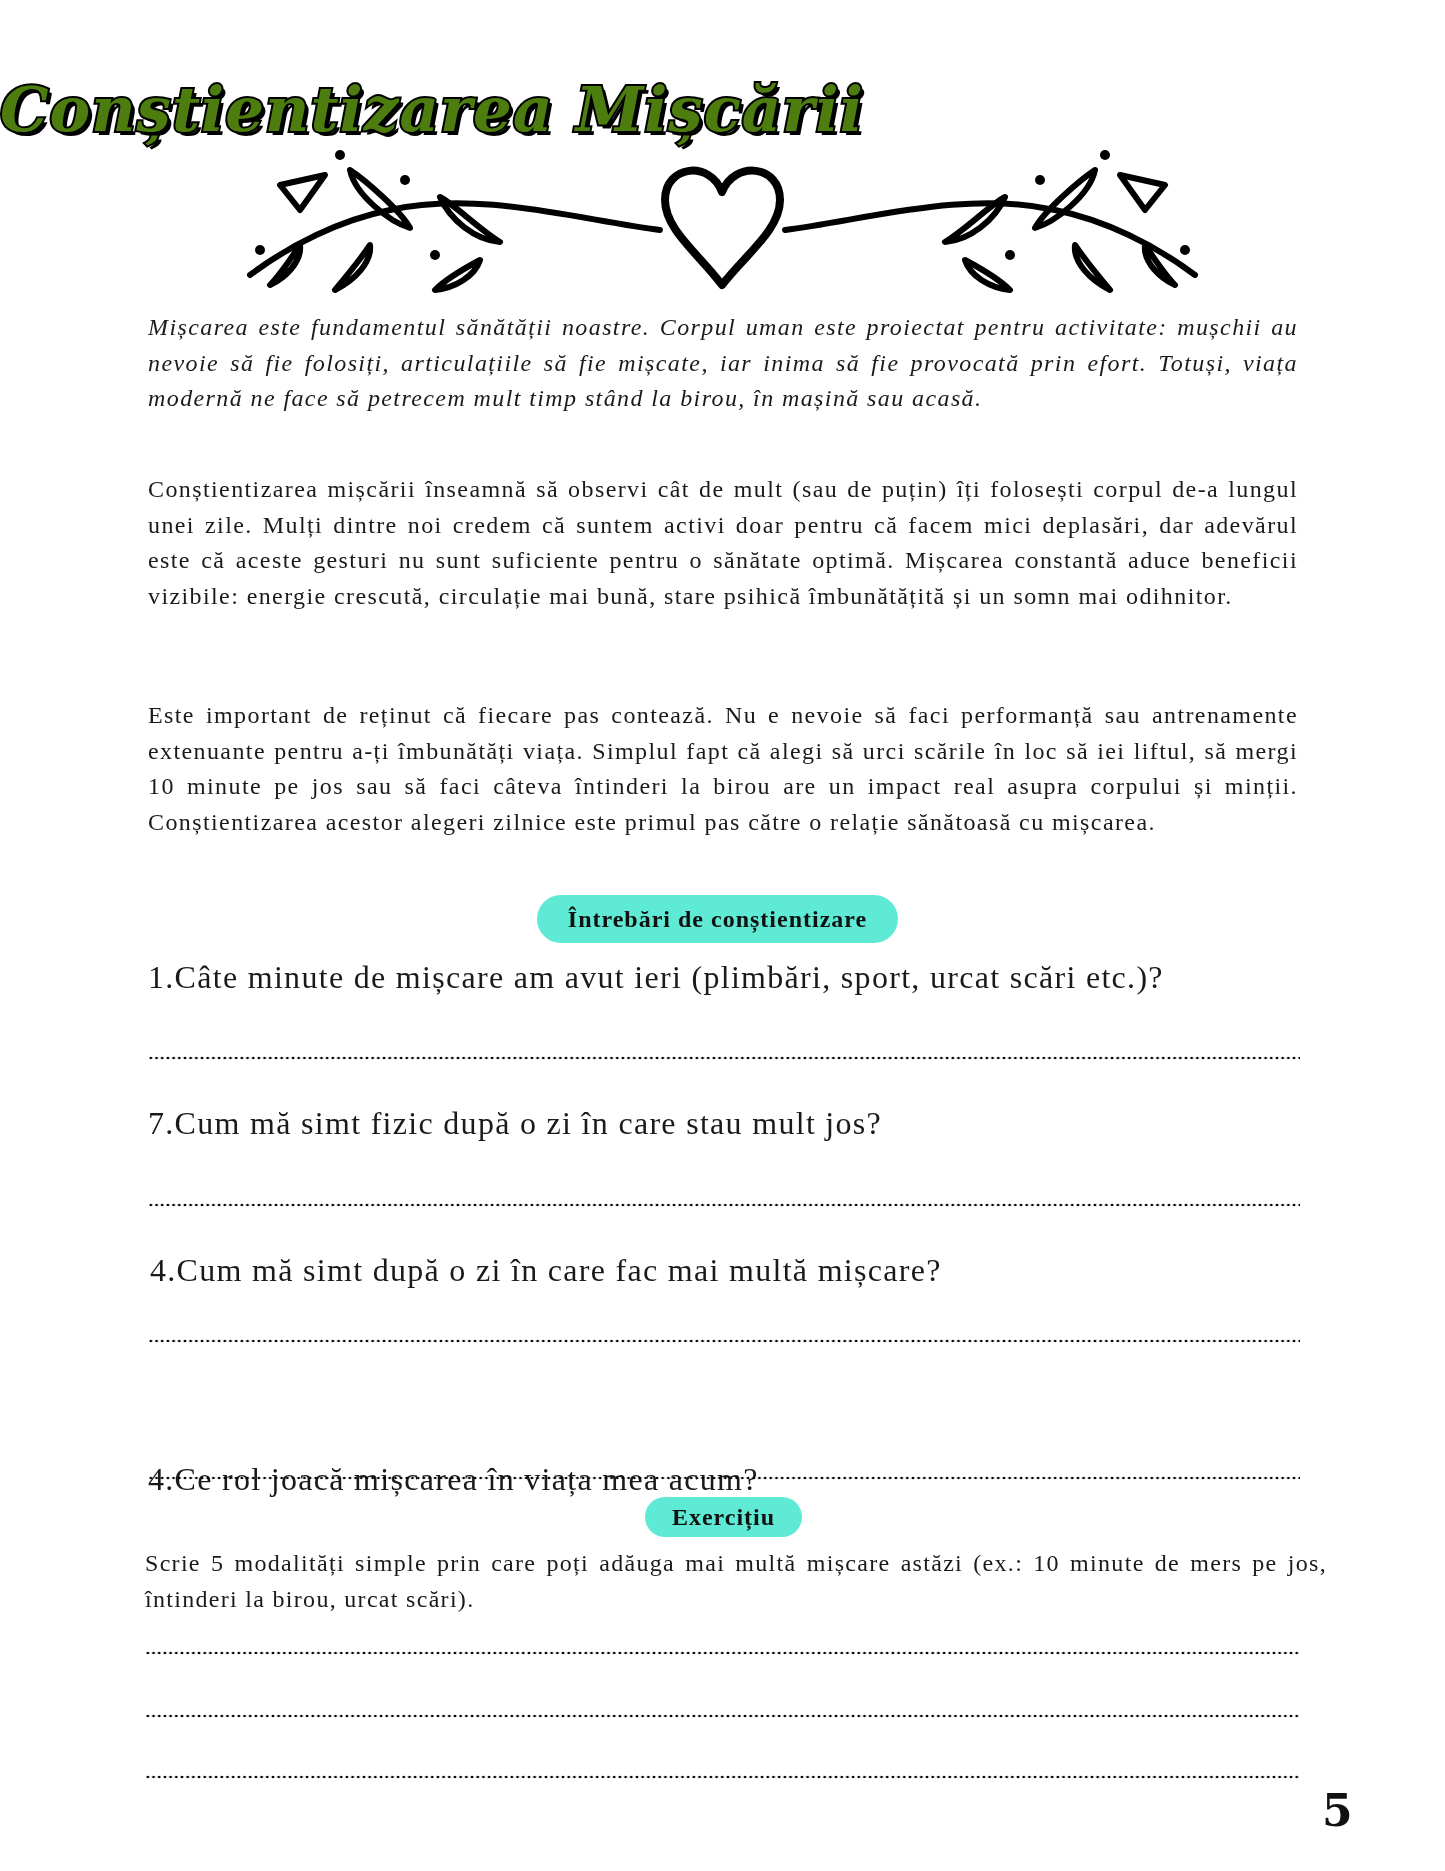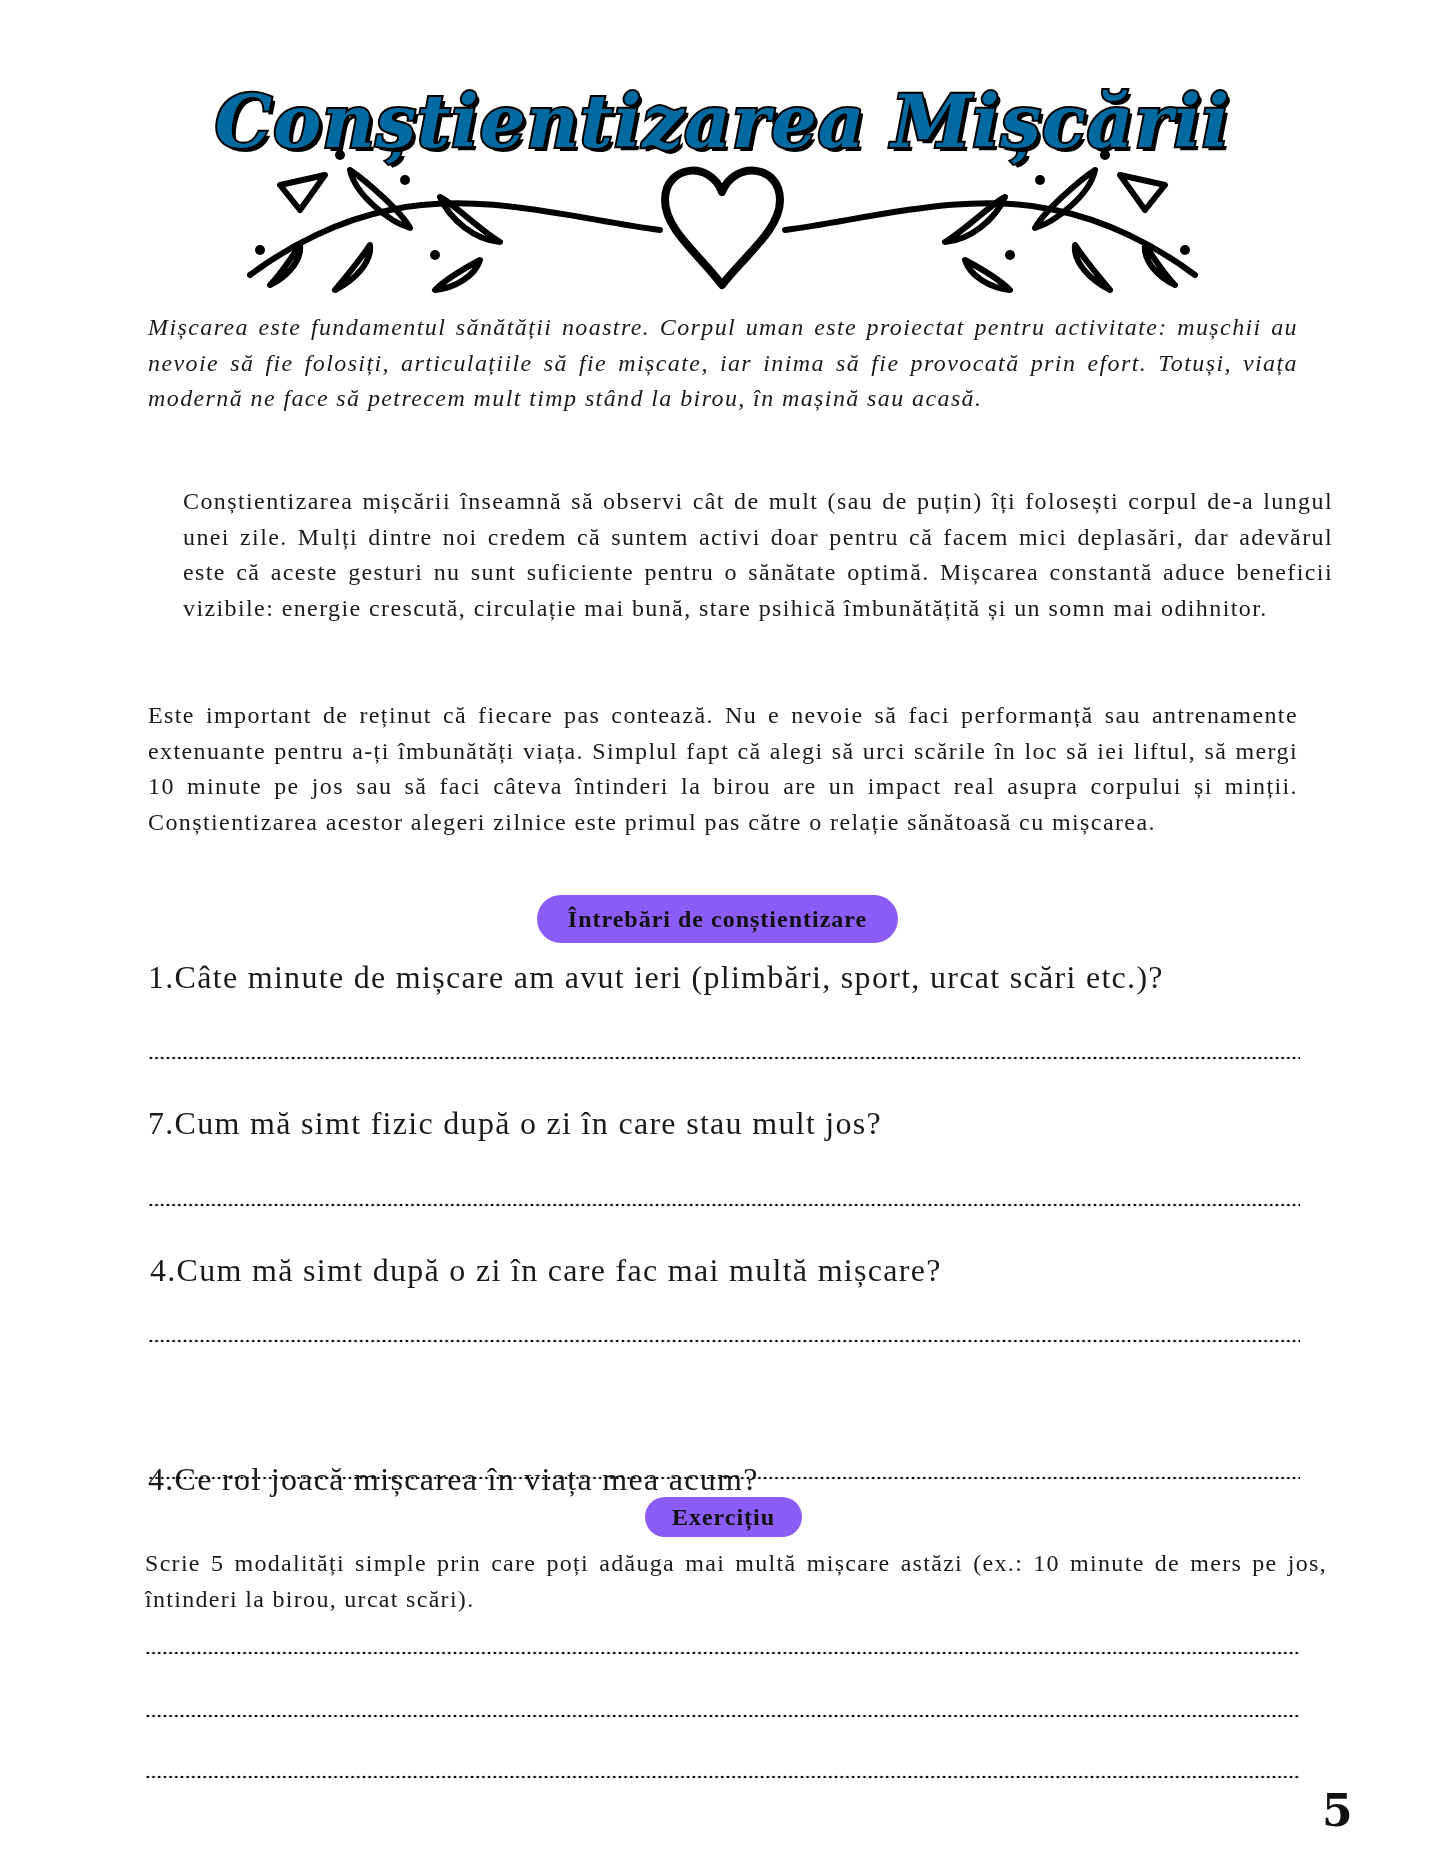--- a/index.html
+++ b/index.html
@@ -1,41 +1,41 @@
 <!DOCTYPE html>
 <html><head>
   <meta charset="utf-8">
   <style>
     html, body { margin: 0; padding: 0; background: #ffffff; }
     body { width: 1445px; height: 1871px; position: relative; overflow: hidden;
            font-family: "Liberation Serif", "DejaVu Serif", serif; color: #1a1a1a; }
 
     .title {
-      position: absolute; left: 0; width: 1445px; top: 38px; text-align: center;
+      position: absolute; left: 0; width: 1445px; top: 38px; 
       font-family: "DejaVu Serif", "Liberation Serif", serif;
-      font-style: italic; font-weight: bold; font-size: 72px; letter-spacing: 1px;
-      color: #0369a1;
+      font-style: italic; font-weight: bold; font-size: 61px; letter-spacing: 1px;
+      color: #4d7c0f;
       -webkit-text-stroke: 4px #000000;
       paint-order: stroke fill;
       text-shadow: 4px 4px 0 #000;
       line-height: 1;
     }
     .ornament { position: absolute; left: 240px; top: 150px; width: 965px; height: 145px; }
 
     .para {
       position: absolute; left: 148px; width: 1150px;
       font-size: 24px; line-height: 35.5px; letter-spacing: 1.4px;
       text-align: justify; margin: 0;
     }
     .p1 { top: 310px; font-style: italic; }
-    .p2 { top: 484px; margin-left: 35px; }
+    .p2 { top: 472px; }
     .p3 { top: 698px; }
 
     .pill {
-      position: absolute; background: #8b5cf6; border-radius: 26px;
+      position: absolute; background: #5eead4; border-radius: 26px;
       font-weight: bold; font-size: 24px; letter-spacing: 1px;
       display: flex; align-items: center; justify-content: center; color: #111;
     }
     .pill1 { left: 537px; top: 895px; width: 361px; height: 48px; }
     .pill2 { left: 645px; top: 1497px; width: 157px; height: 40px; }
 
     .q {
       position: absolute; left: 148px; font-size: 32px; letter-spacing: 1.3px;
       line-height: 30px; margin: 0;
     }

